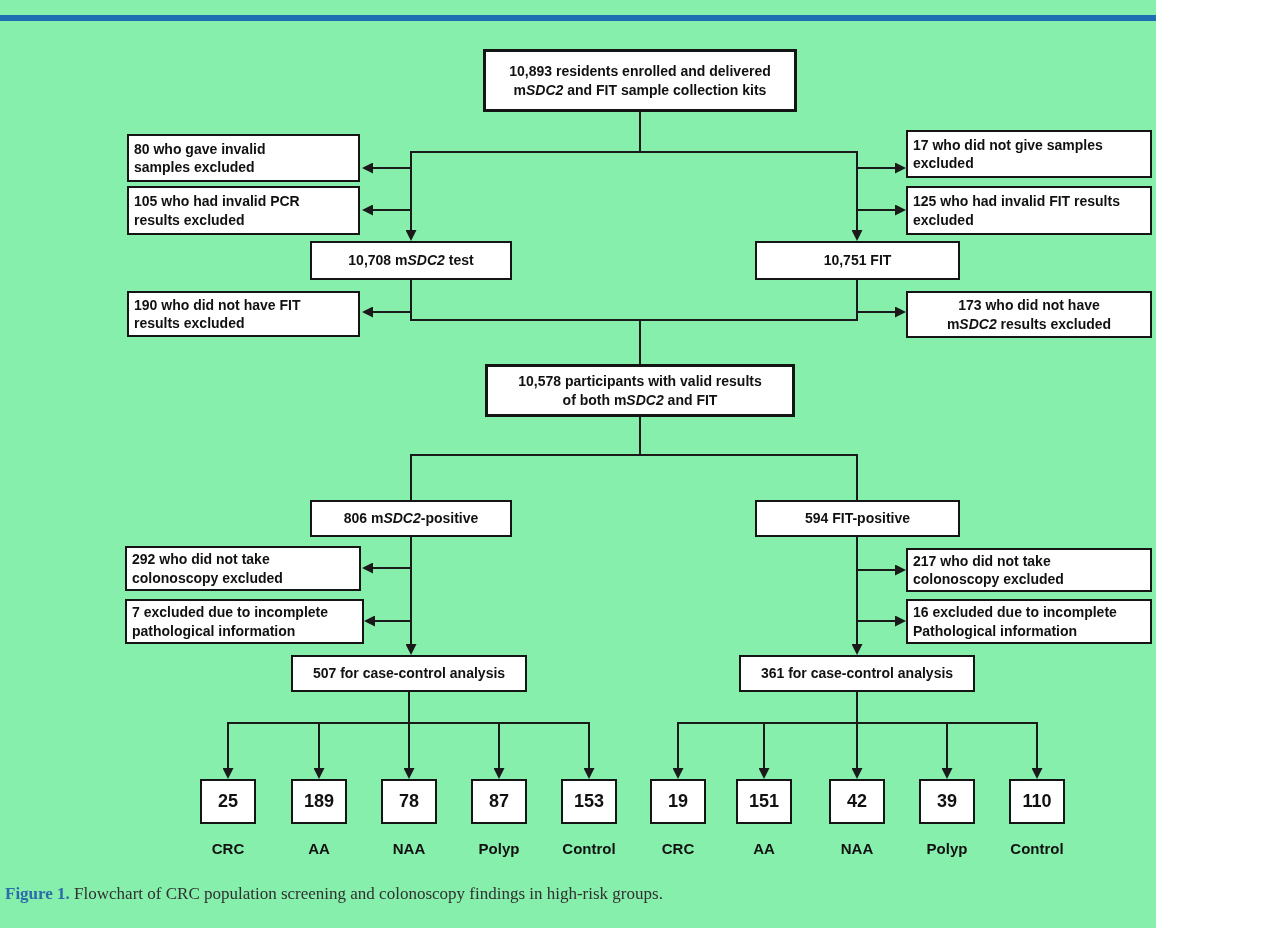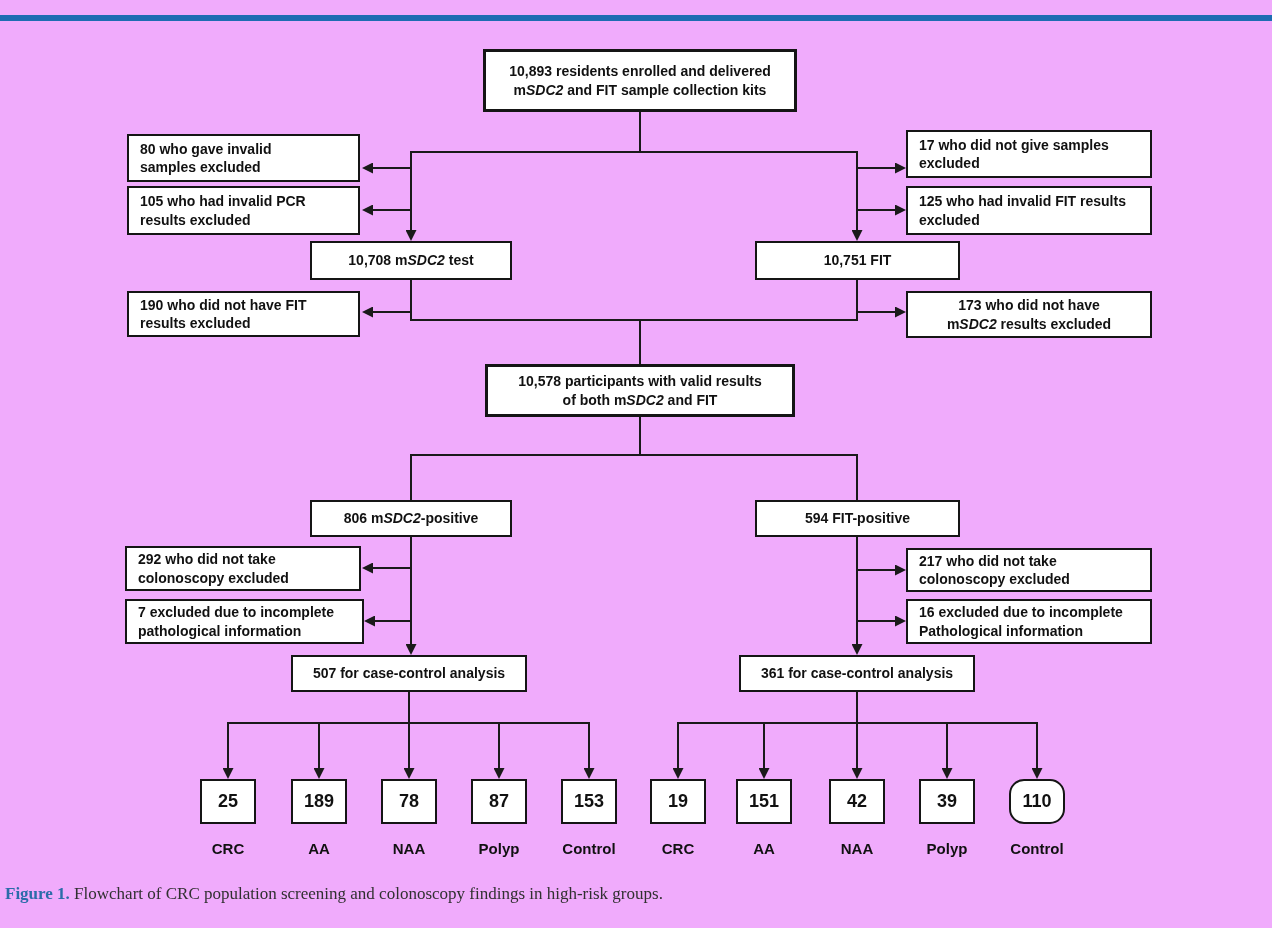--- a/index.html
+++ b/index.html
@@ -1,25 +1,25 @@
 <!DOCTYPE html>
 <html><head>
 <meta charset="utf-8">
 <style>
   html,body { margin:0; padding:0; background:#ffffff; }
-  .canvas { position:relative; width:1272px; height:928px; background:#f0abfc;
+  .canvas { position:relative; width:1156px; height:928px; background:#86efac;
             font-family:"Liberation Sans", sans-serif; overflow:hidden; }
   .topbar { position:absolute; left:0; top:15px; width:1274px; height:6px; background:#1e6cb2; }
   #connector-svg { position:absolute; left:0; top:0; width:1274px; height:928px; }
   .ln { stroke-width:2; }
   .box { position:absolute; box-sizing:border-box; border:2.5px solid #151515; background:#ffffff;
          display:flex; align-items:center; font-weight:bold; font-size:14px; line-height:1.32;
          color:#111111; }
   .box.c { justify-content:center; text-align:center; }
-  .box.l { padding-left:11px; text-align:left; padding-right:2px; }
+  .box.l { padding-left:5px; text-align:left; padding-right:2px; }
   .box.big { border-width:3px; }
   .box.nbox { justify-content:center; font-size:18px; }
   .lbl { position:absolute; font-weight:bold; font-size:15px; color:#111111; text-align:center; width:90px; }
   .caption { position:absolute; left:5px; top:884px; font-family:"Liberation Serif", serif;
              font-size:17px; color:#303030; }
   .caption .figlabel { font-weight:bold; color:#2b6ca9; }
   i { font-style:italic; }
 </style>
 </head>
 <body>
@@ -167,21 +167,21 @@
     </div>
   <div class="box nbox" style="left:736px;top:779px;width:56px;height:45px;">
       <span>151</span>
     </div>
   <div class="box nbox" style="left:829px;top:779px;width:56px;height:45px;">
       <span>42</span>
     </div>
   <div class="box nbox" style="left:919px;top:779px;width:56px;height:45px;">
       <span>39</span>
     </div>
-  <div class="box nbox" style="left:1009px;top:779px;width:56px;height:45px;border-radius:15px;">
+  <div class="box nbox" style="left:1009px;top:779px;width:56px;height:45px;">
       <span>110</span>
     </div>
 
   <div class="lbl" style="left:183px;top:840px;">CRC</div>
   <div class="lbl" style="left:274px;top:840px;">AA</div>
   <div class="lbl" style="left:364px;top:840px;">NAA</div>
   <div class="lbl" style="left:454px;top:840px;">Polyp</div>
   <div class="lbl" style="left:544px;top:840px;">Control</div>
   <div class="lbl" style="left:633px;top:840px;">CRC</div>
   <div class="lbl" style="left:719px;top:840px;">AA</div>

